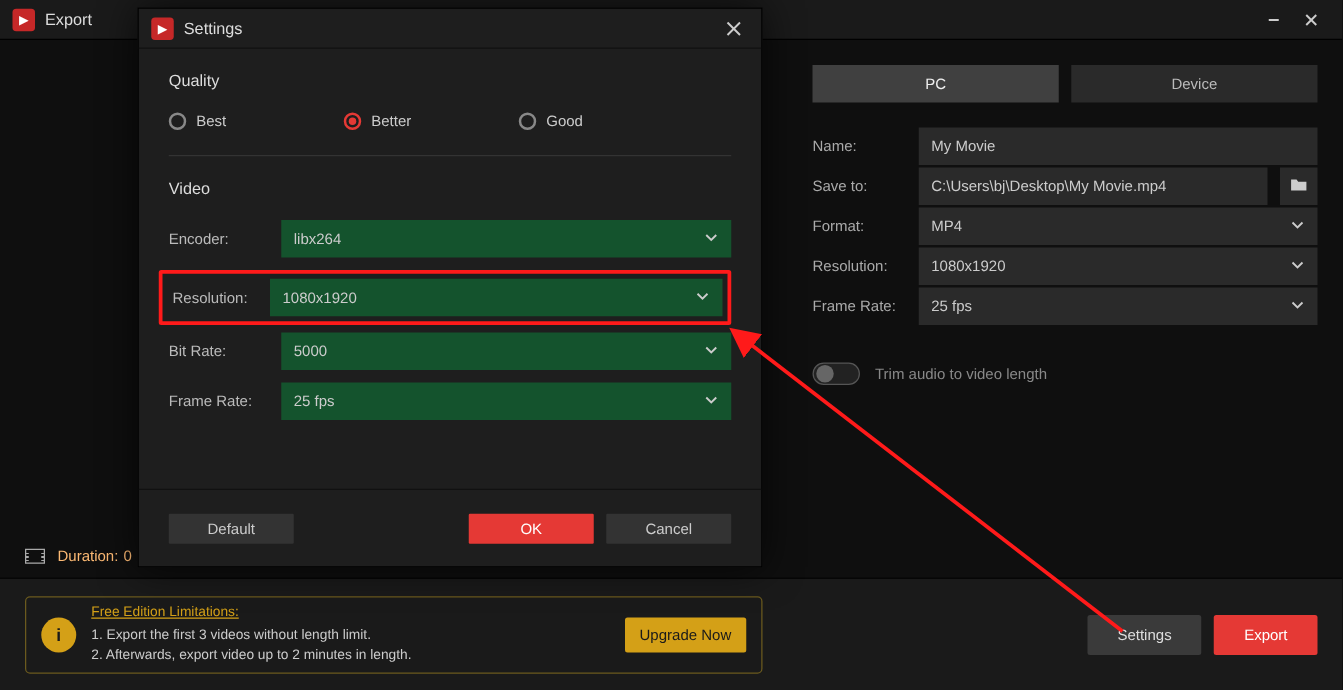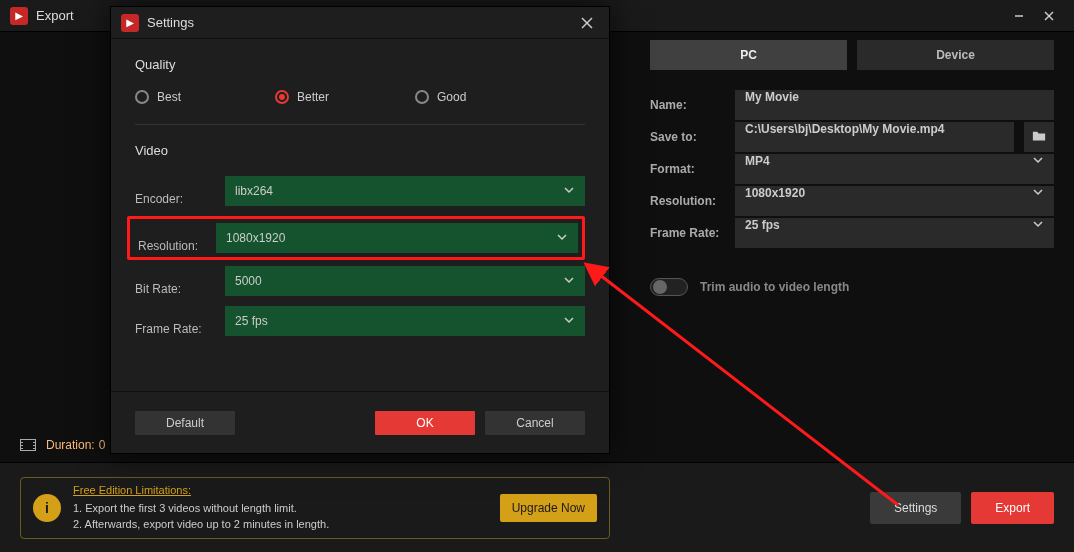--- a/index.html
+++ b/index.html
@@ -7,29 +7,29 @@
 
 
 .export-header { height: 32px; display: flex; align-items: center; padding: 0 10px; background: #1a1a1a; border-bottom: 1px solid #000; }
 .export-header .app-icon { width: 18px; height: 18px; background: #c62828; border-radius: 3px; margin-right: 8px; display:flex; align-items:center; justify-content:center; color:#fff; font-size:10px;}
 .export-header .title { color: #ddd; font-size: 13px; font-weight: 500; }
 .export-header .spacer { flex: 1; }
 .export-header .win-btn { width: 30px; height: 30px; display: inline-flex; align-items: center; justify-content: center; color: #ccc; cursor: pointer; }
 
 
 .export-body { position: absolute; top: 32px; left: 0; right: 0; bottom: 90px; padding: 20px; }
-.right-panel { position: absolute; top: 8px; right: 20px; width: 404px; font-weight: bold; }
+.right-panel { position: absolute; top: 20px; right: 20px; width: 404px; }
 
 .tabs { display: flex; gap: 10px; margin-bottom: 20px; }
 .tab { flex: 1; height: 30px; display: flex; align-items: center; justify-content: center; background: #2a2a2a; color: #bbb; cursor: pointer; font-size: 12px; }
 .tab.active { background: #404040; color: #eee; }
 
 .form-row { display: flex; align-items: center; margin-bottom: 2px; gap: 10px; }
 .form-row .label { width: 75px; color: #aaa; font-size: 12px; }
-.form-row .field { flex: 1; height: 30px; background: #2a2a2a; display: flex; padding: 0 10px; color: #ccc; font-size: 12px; cursor: pointer; position: relative; }
+.form-row .field { flex: 1; height: 30px; background: #2a2a2a; display: flex; align-items: center; padding: 0 10px; color: #ccc; font-size: 12px; cursor: pointer; position: relative; }
 .form-row .field.input { cursor: text; }
 .form-row .field .chev { margin-left: auto; }
 .form-row .browse-btn { width: 30px; height: 30px; background: #2a2a2a; display: flex; align-items: center; justify-content: center; cursor: pointer; }
 
 .toggle-row { display: flex; align-items: center; gap: 12px; margin-top: 30px; }
 .toggle { width: 38px; height: 18px; border-radius: 10px; border: 1px solid #555; position: relative; cursor: pointer; background: #222; }
 .toggle::after { content: ''; position: absolute; left: 2px; top: 1px; width: 14px; height: 14px; border-radius: 50%; background: #666; }
 .toggle-row .tlabel { color: #888; font-size: 12px; }
 
 
@@ -61,21 +61,21 @@
 .dialog-body { flex: 1; padding: 18px 24px 0 24px; overflow-y: auto; }
 .section-title { color: #ddd; font-size: 13px; margin-bottom: 18px; }
 .quality-row { display: flex; align-items: center; gap: 0; margin-bottom: 20px; }
 .radio-opt { display: flex; align-items: center; gap: 8px; width: 140px; cursor: pointer; }
 .radio { width: 14px; height: 14px; border-radius: 50%; border: 2px solid #888; display: flex; align-items: center; justify-content: center; }
 .radio.selected { border-color: #e53935; }
 .radio.selected::after { content: ''; width: 6px; height: 6px; border-radius: 50%; background: #e53935; }
 .radio-opt .rlabel { color: #ccc; font-size: 12px; }
 .hr { height: 1px; background: #333; margin-bottom: 18px; }
 
-.dform-row { display: flex; align-items: flex-end; margin-bottom: 10px; }
+.dform-row { display: flex; align-items: center; margin-bottom: 10px; }
 .dform-row .dlabel { width: 90px; color: #bbb; font-size: 12px; }
 .dform-row .dfield { flex: 1; height: 30px; background: #14532d; display: flex; align-items: center; padding: 0 10px; color: #ccc; font-size: 12px; cursor: pointer; }
 .dform-row .dfield .chev { margin-left: auto; }
 .highlight-box { border: 3px solid #ff1a1a; padding: 4px 4px 4px 2px; border-radius: 2px; margin-left: -8px; margin-bottom: 6px; }
 .highlight-box .dform-row { margin-bottom: 0; }
 .highlight-box .dlabel { width: 84px; padding-left: 6px; }
 
 .dialog-foot { height: 62px; border-top: 1px solid #111; display: flex; align-items: center; padding: 0 24px; gap: 10px; }
 .dfbtn { height: 24px; width: 100px; display: flex; align-items: center; justify-content: center; font-size: 12px; cursor: pointer; border-radius: 1px; }
 .dfbtn.default { background: #333; color: #ccc; }

